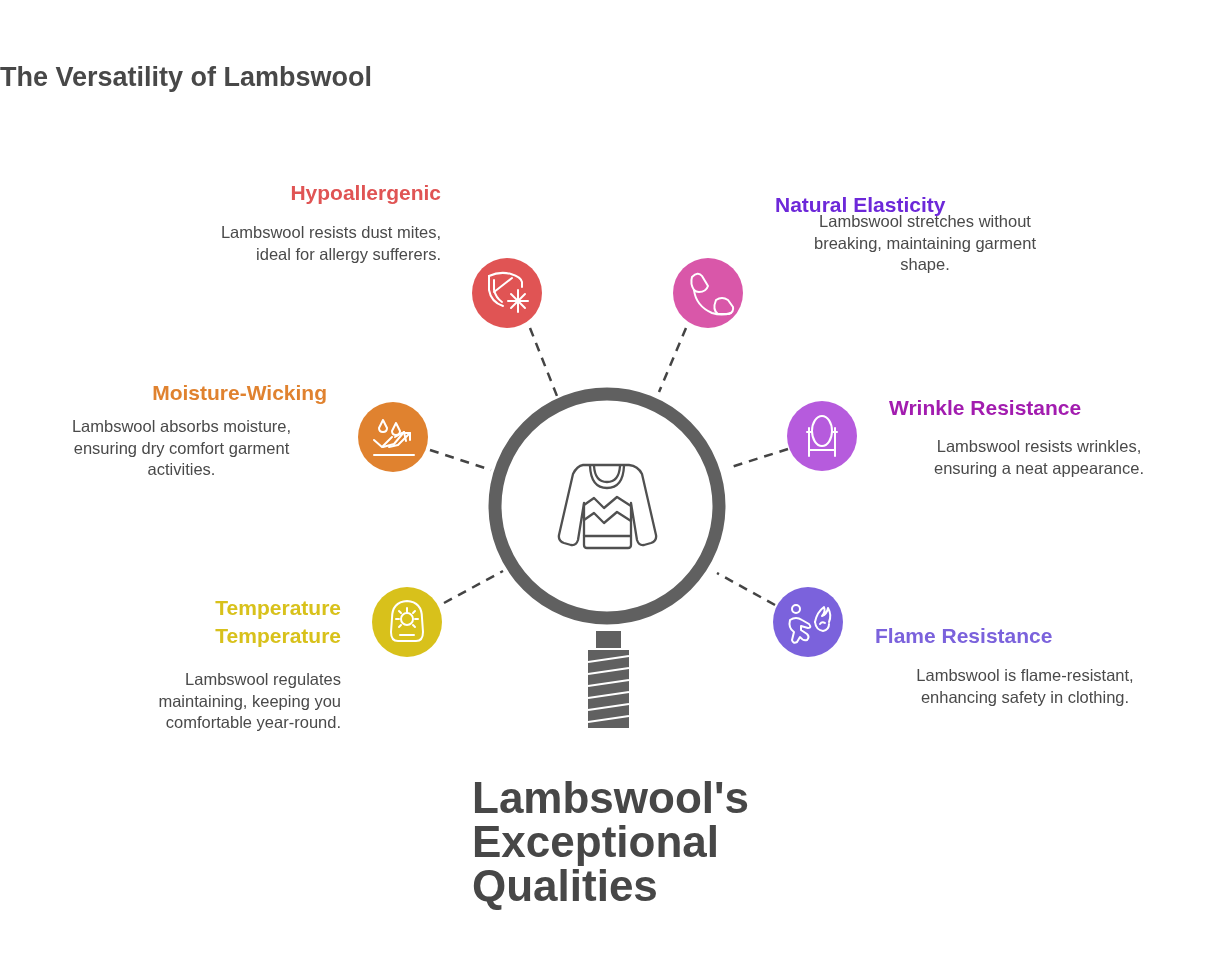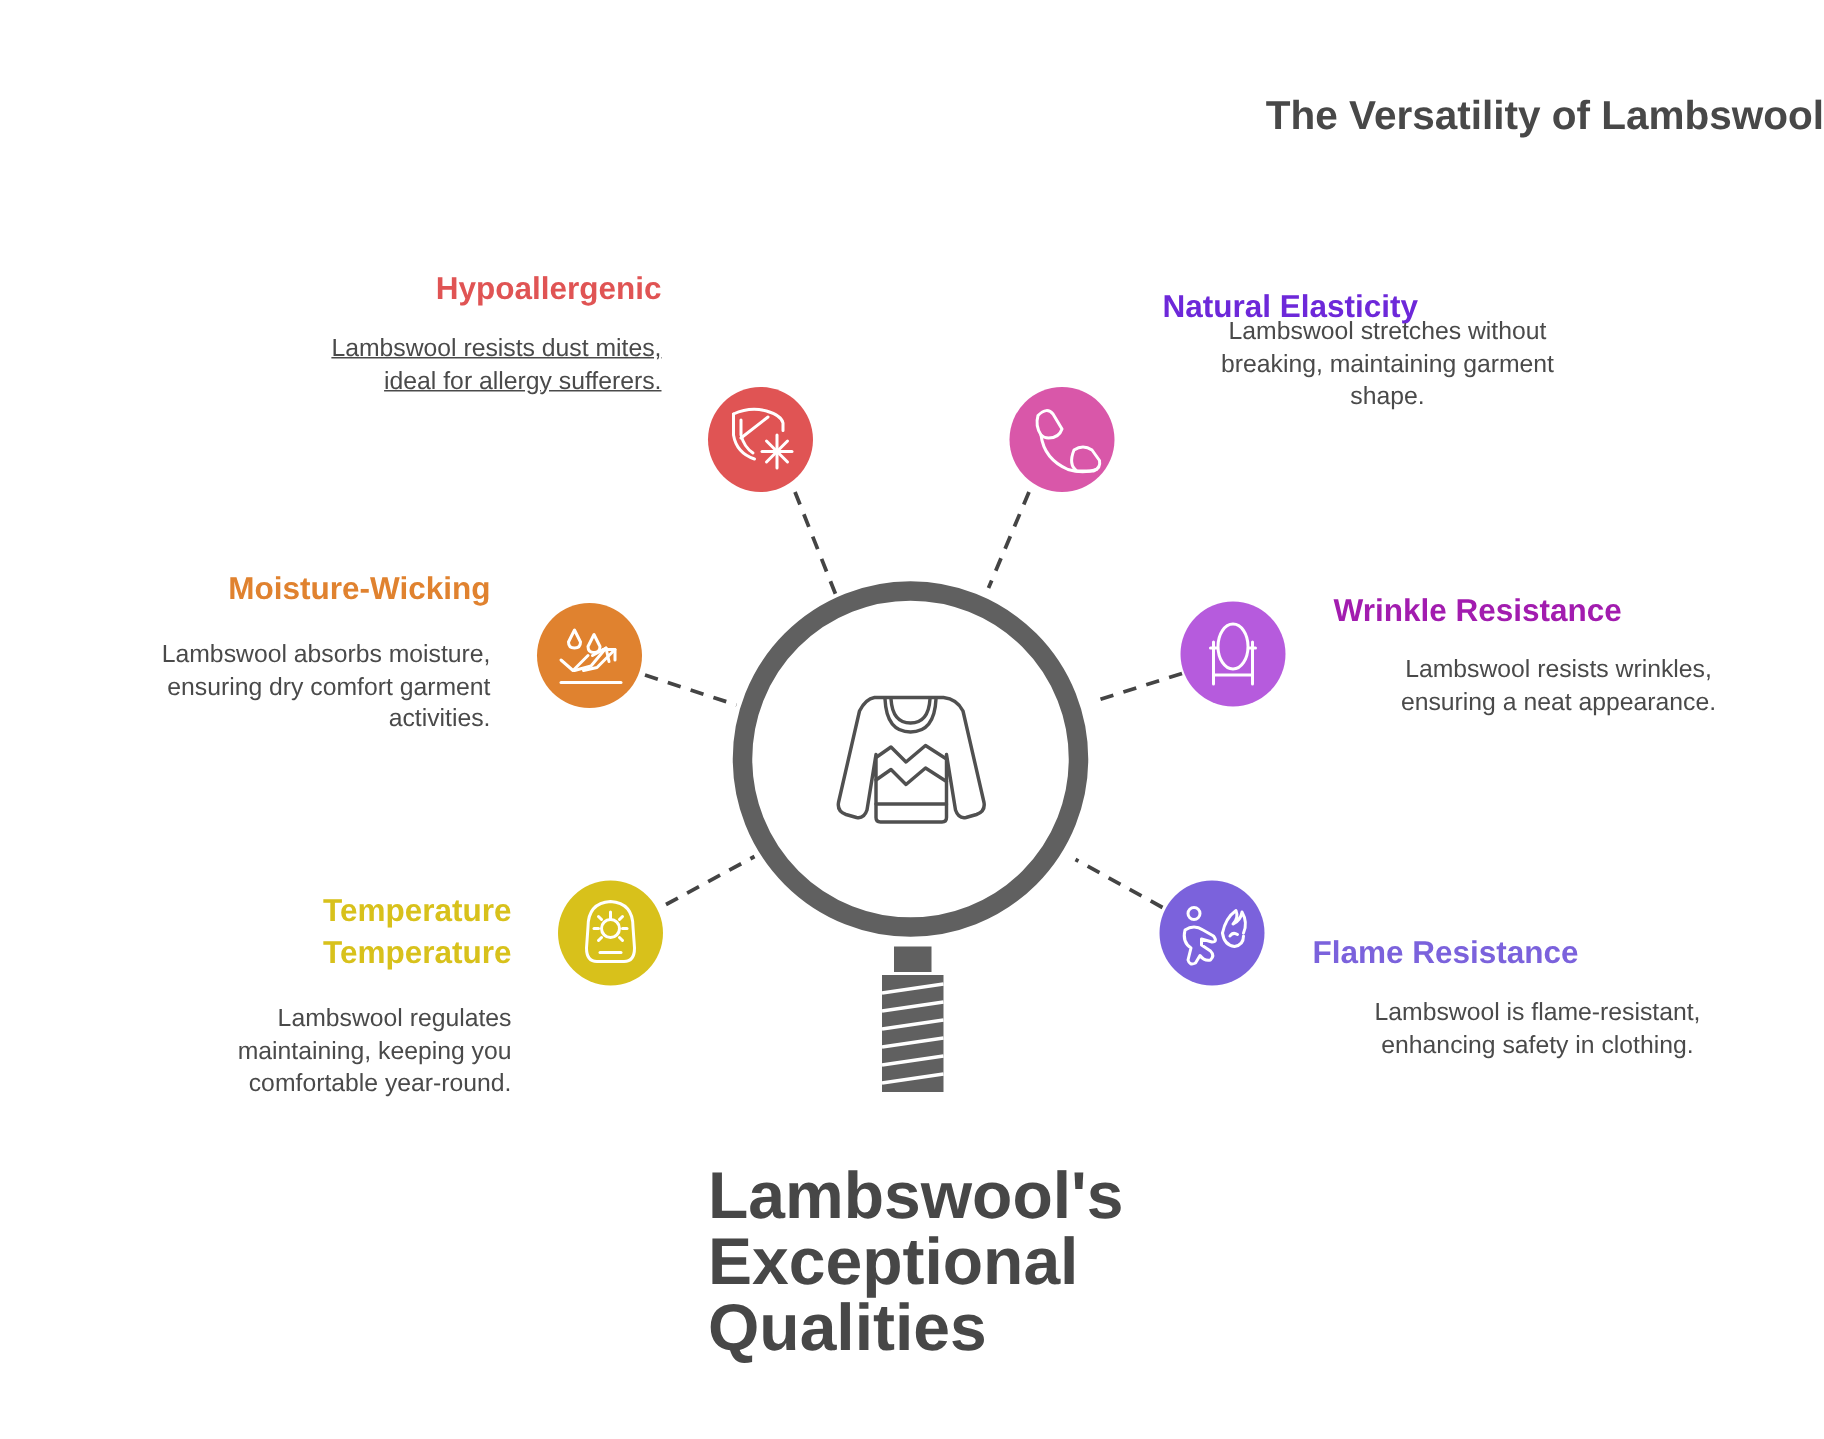--- a/index.html
+++ b/index.html
@@ -1,18 +1,18 @@
 <!DOCTYPE html>
 <html><head>
 <meta charset="utf-8">
 <style>
   html, body { margin:0; padding:0; background:#ffffff; }
   body { width:1216px; height:959px; position:relative; overflow:hidden;
          font-family:"Liberation Sans", "DejaVu Sans", sans-serif; color:#444; }
-  .title { position:absolute; left:0; width:1216px; top:62px; text-align:right;
+  .title { position:absolute; left:0; width:1216px; top:62px; text-align:left;
            font-size:27px; font-weight:bold; color:#484848; }
   .art { position:absolute; left:0; top:0; }
   .feat-title { position:absolute; font-size:21px; font-weight:bold; line-height:28px; }
   .feat-desc { position:absolute; font-size:16.5px; line-height:21.5px; color:#4a4a4a;text-align:center; }
   .right-al { text-align:right; }
   .center-label { position:absolute; left:472px; width:300px; top:776px; text-align:left;
                   font-size:44px; font-weight:bold; line-height:44px; color:#474747; }
 </style>
 </head>
 <body>
@@ -127,38 +127,38 @@
       <path d="M790 620 Q796 616 802 620 L809 624 Q812 628 808 628 L801 626 L801 630 L807 634 Q810 637 807 640 Q803 641 800 637 L797 642 Q793 644 792 640 L794 632 Q788 628 790 620 Z"></path>
       <path d="M815 622 Q817 612 824 607 Q826 612 822 616 Q827 614 828 608 Q832 615 829 622"></path>
       <path d="M815 622 Q816 630 823 631 Q829 630 829 624"></path>
       <path d="M820 624 Q822 621 825 623"></path>
     </g>
   </g>
 </svg>
 
 <div>
   <div class="feat-title right-al" style="left:180px;width:261px;top:179px;color:#E05454;">Hypoallergenic</div>
-  <div class="feat-desc right-al" style="left:150px;width:291px;top:222px;text-decoration:underline;">
+  <div class="feat-desc right-al" style="left:150px;width:291px;top:222px;">
     <div>Lambswool resists dust mites,</div>
     <div>ideal for allergy sufferers.</div>
   </div>
 </div>
 
 <div>
   <div class="feat-title" style="left:775px;width:300px;top:165px;color:#6d28d9;margin-top:26px;">Natural Elasticity</div>
   <div class="feat-desc" style="left:775px;width:300px;top:211px;">
     <div>Lambswool stretches without</div>
     <div>breaking, maintaining garment</div>
     <div>shape.</div>
   </div>
 </div>
 
 <div>
   <div class="feat-title right-al" style="left:66px;width:261px;top:379px;color:#E0822F;">Moisture-Wicking</div>
-  <div class="feat-desc right-al" style="left:36px;width:291px;top:426px;">
+  <div class="feat-desc right-al" style="left:36px;width:291px;top:416px;text-align:center;">
     <div>Lambswool absorbs moisture,</div>
     <div>ensuring dry comfort garment</div>
     <div>activities.</div>
   </div>
 </div>
 
 <div>
   <div class="feat-title" style="left:889px;width:300px;top:394px;color:#a21caf;">Wrinkle Resistance</div>
   <div class="feat-desc" style="left:889px;width:300px;top:436px;">
     <div>Lambswool resists wrinkles,</div>

